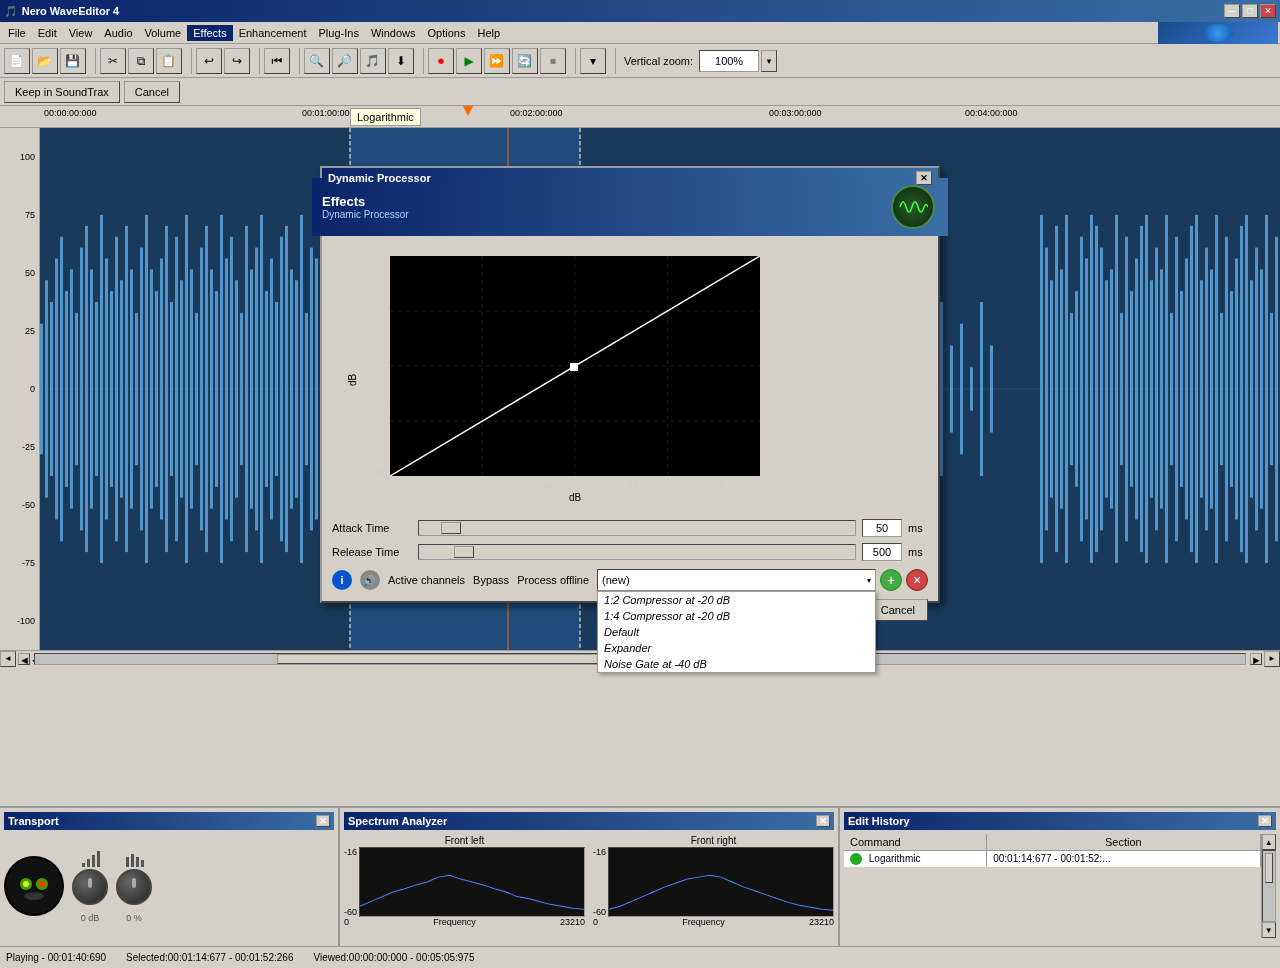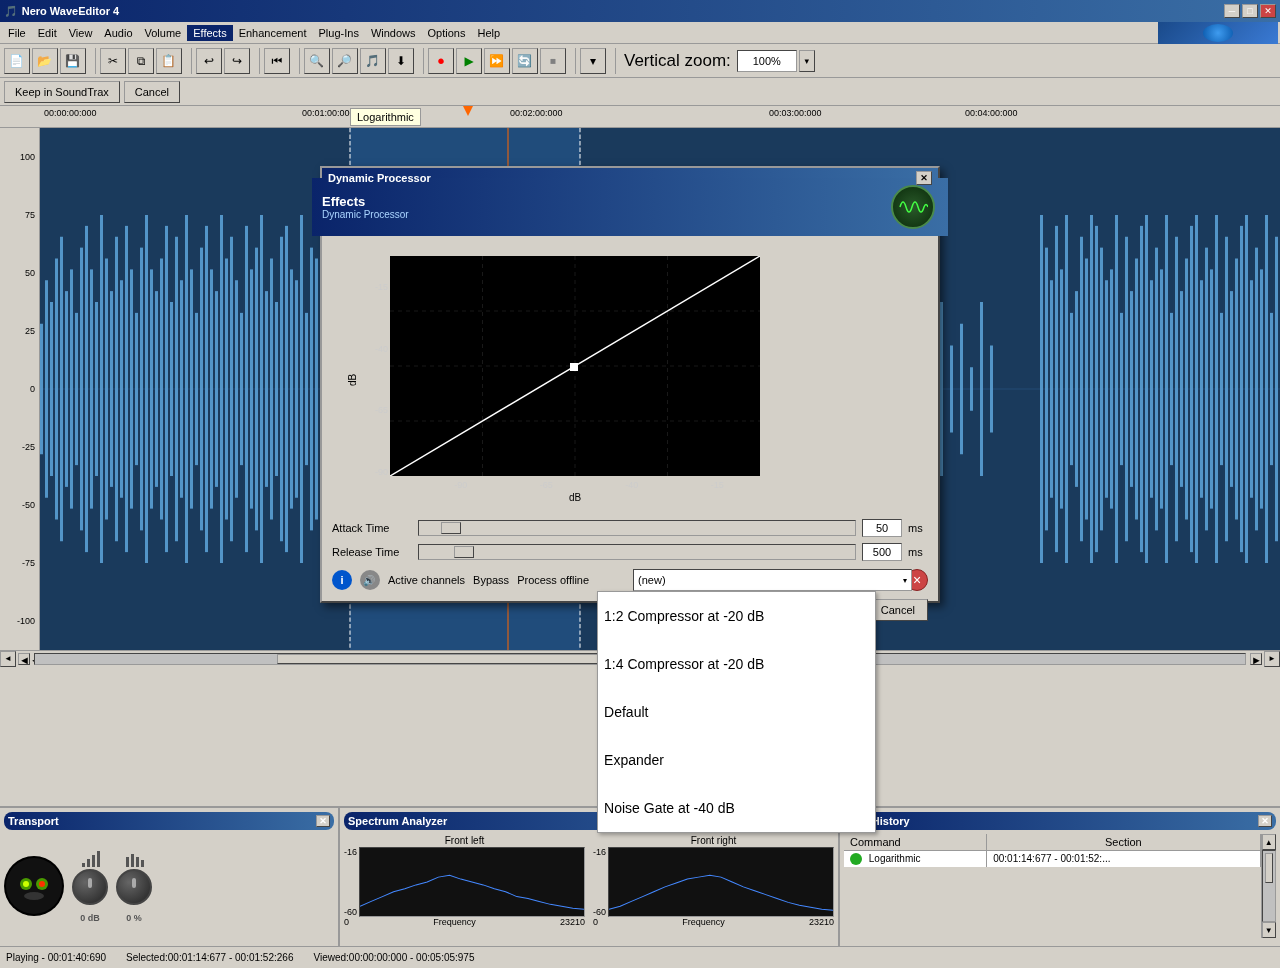--- a/index.html
+++ b/index.html
@@ -42,21 +42,21 @@
       border-bottom: 1px solid #999;
     }
     .tb-btn {
       width: 26px; height: 26px;
       background: #d4d0c8;
       border: 1px outset #999;
       display: flex; align-items: center; justify-content: center;
       cursor: pointer; font-size: 12px;
     }
     .tb-sep { width: 6px; height: 26px; border-right: 1px solid #999; margin: 0 2px; }
-    .tb-label { font-size: 17px; padding: 0 4px; }
+    .tb-label { font-size: 11px; padding: 0 4px; }
     .tb-zoom-box {
       width: 60px; height: 22px;
       background: white;
       border: 1px inset #999;
       display: flex; align-items: center; justify-content: center;
       font-size: 11px;
     }
     .tb-zoom-arrow {
       width: 16px; height: 22px;
       background: #d4d0c8;
@@ -176,21 +176,20 @@
       height: 18px;
       background: linear-gradient(to right, #0a246a, #3a6ea5);
       color: white;
       font-size: 11px;
       font-weight: bold;
       display: flex;
       align-items: center;
       padding: 0 4px;
       justify-content: space-between;
       margin-bottom: 4px;
-      border-radius: 8px;
     }
     .panel-close { width: 14px; height: 12px; background: #d4d0c8; border: 1px outset #999; font-size: 9px; display: flex; align-items: center; justify-content: center; cursor: pointer; }
     .transport-content { display: flex; align-items: center; gap: 8px; height: calc(100% - 26px); }
     .transport-avatar {
       width: 60px; height: 60px;
       background: black;
       border-radius: 50%;
       display: flex; align-items: center; justify-content: center;
       position: relative;
       overflow: hidden;
@@ -375,38 +374,38 @@
       width: 100%;
       height: 22px;
       background: white;
       border: 1px inset #999;
       font-size: 11px;
       padding: 0 4px;
       display: flex;
       align-items: center;
       justify-content: space-between;
       cursor: pointer;
-      margin-left: 36px;
     }
     .dropdown-arrow { font-size: 8px; }
     .dropdown-list {
       position: absolute;
       top: 22px;
       left: 0;
       right: 0;
       background: white;
       border: 1px solid #999;
       z-index: 200;
       box-shadow: 2px 2px 4px rgba(0,0,0,0.3);
     }
     .dropdown-option {
-      padding: 16px 6px;
-      font-size: 14px;
+      padding: 2px 6px;
+      font-size: 11px;
       cursor: pointer;
       white-space: nowrap;
+      font-style: italic;
     }
     .preset-add-btn {
       width: 22px; height: 22px;
       border-radius: 50%;
       background: #44aa44;
       color: white;
       font-size: 14px;
       display: flex; align-items: center; justify-content: center;
       cursor: pointer; border: 1px solid #228822;
     }
@@ -459,21 +458,21 @@
     }
     .transport-knob {
       width: 36px; height: 36px;
       border-radius: 50%;
       background: radial-gradient(circle at 35% 35%, #666, #222);
       border: 2px solid #444;
       display: flex; align-items: center; justify-content: center;
       cursor: pointer;
       position: relative;
     }
-    .knob-label { font-size: 9px; color: #555; text-align: center; margin-top: 8px; font-weight: bold; }
+    .knob-label { font-size: 9px; color: #555; text-align: center; margin-top: 8px; }
 
     
     .v-scrollbar {
       width: 16px;
       background: #d4d0c8;
       border-left: 1px solid #999;
       display: flex;
       flex-direction: column;
     }
     .v-scroll-arrow { height: 16px; display: flex; align-items: center; justify-content: center; cursor: pointer; font-size: 8px; border: 1px outset #999; }

